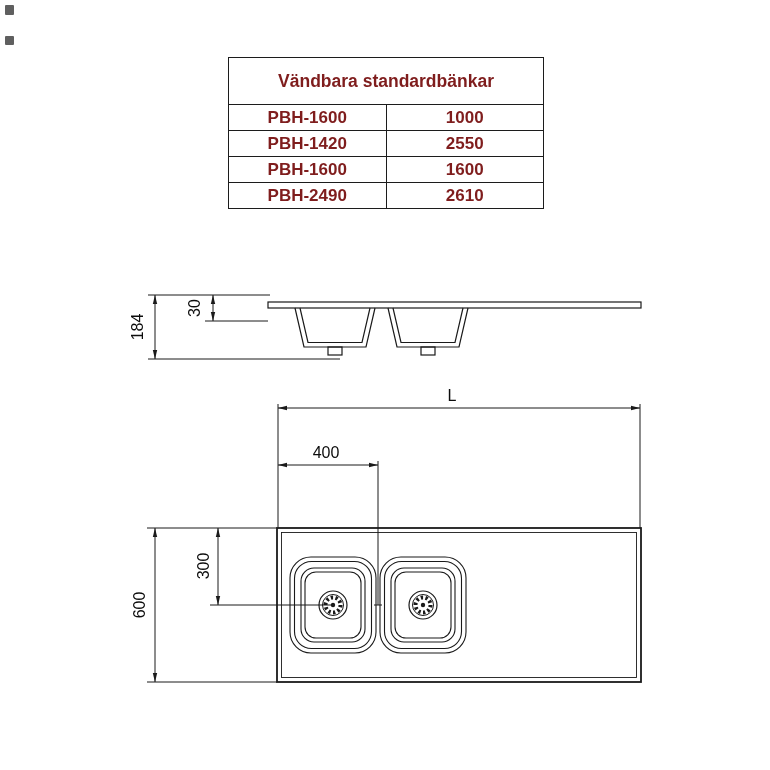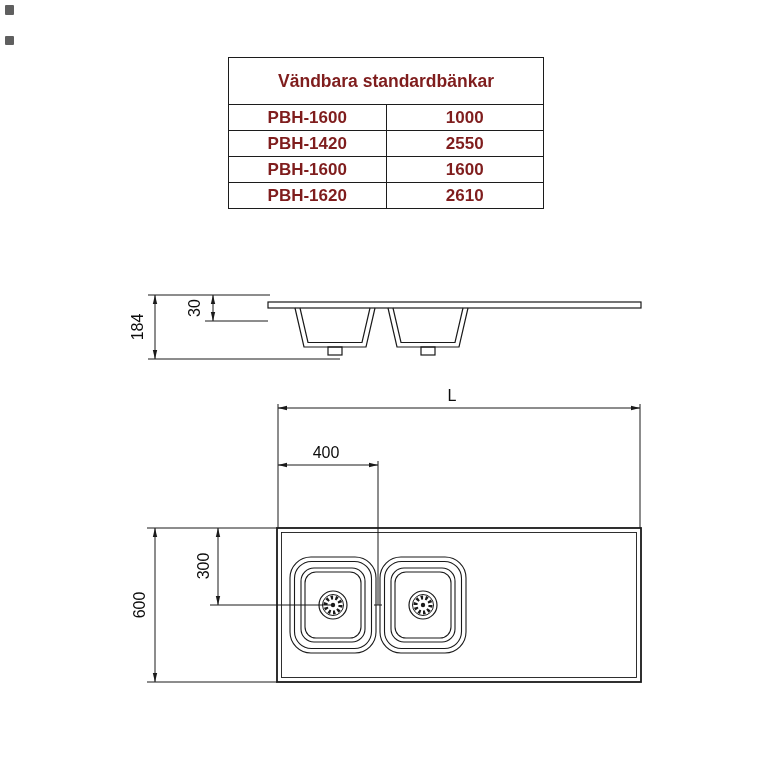--- a/index.html
+++ b/index.html
@@ -134,18 +134,18 @@
       </tr>
       <tr>
         <td>PBH-1420</td>
         <td>2550</td>
       </tr>
       <tr>
         <td>PBH-1600</td>
         <td>1600</td>
       </tr>
       <tr>
-        <td>PBH-1620</td>
+        <td>PBH-2490</td>
         <td>2610</td>
       </tr>
     </tbody>
   </table>
 </div>
 
 </body></html>

